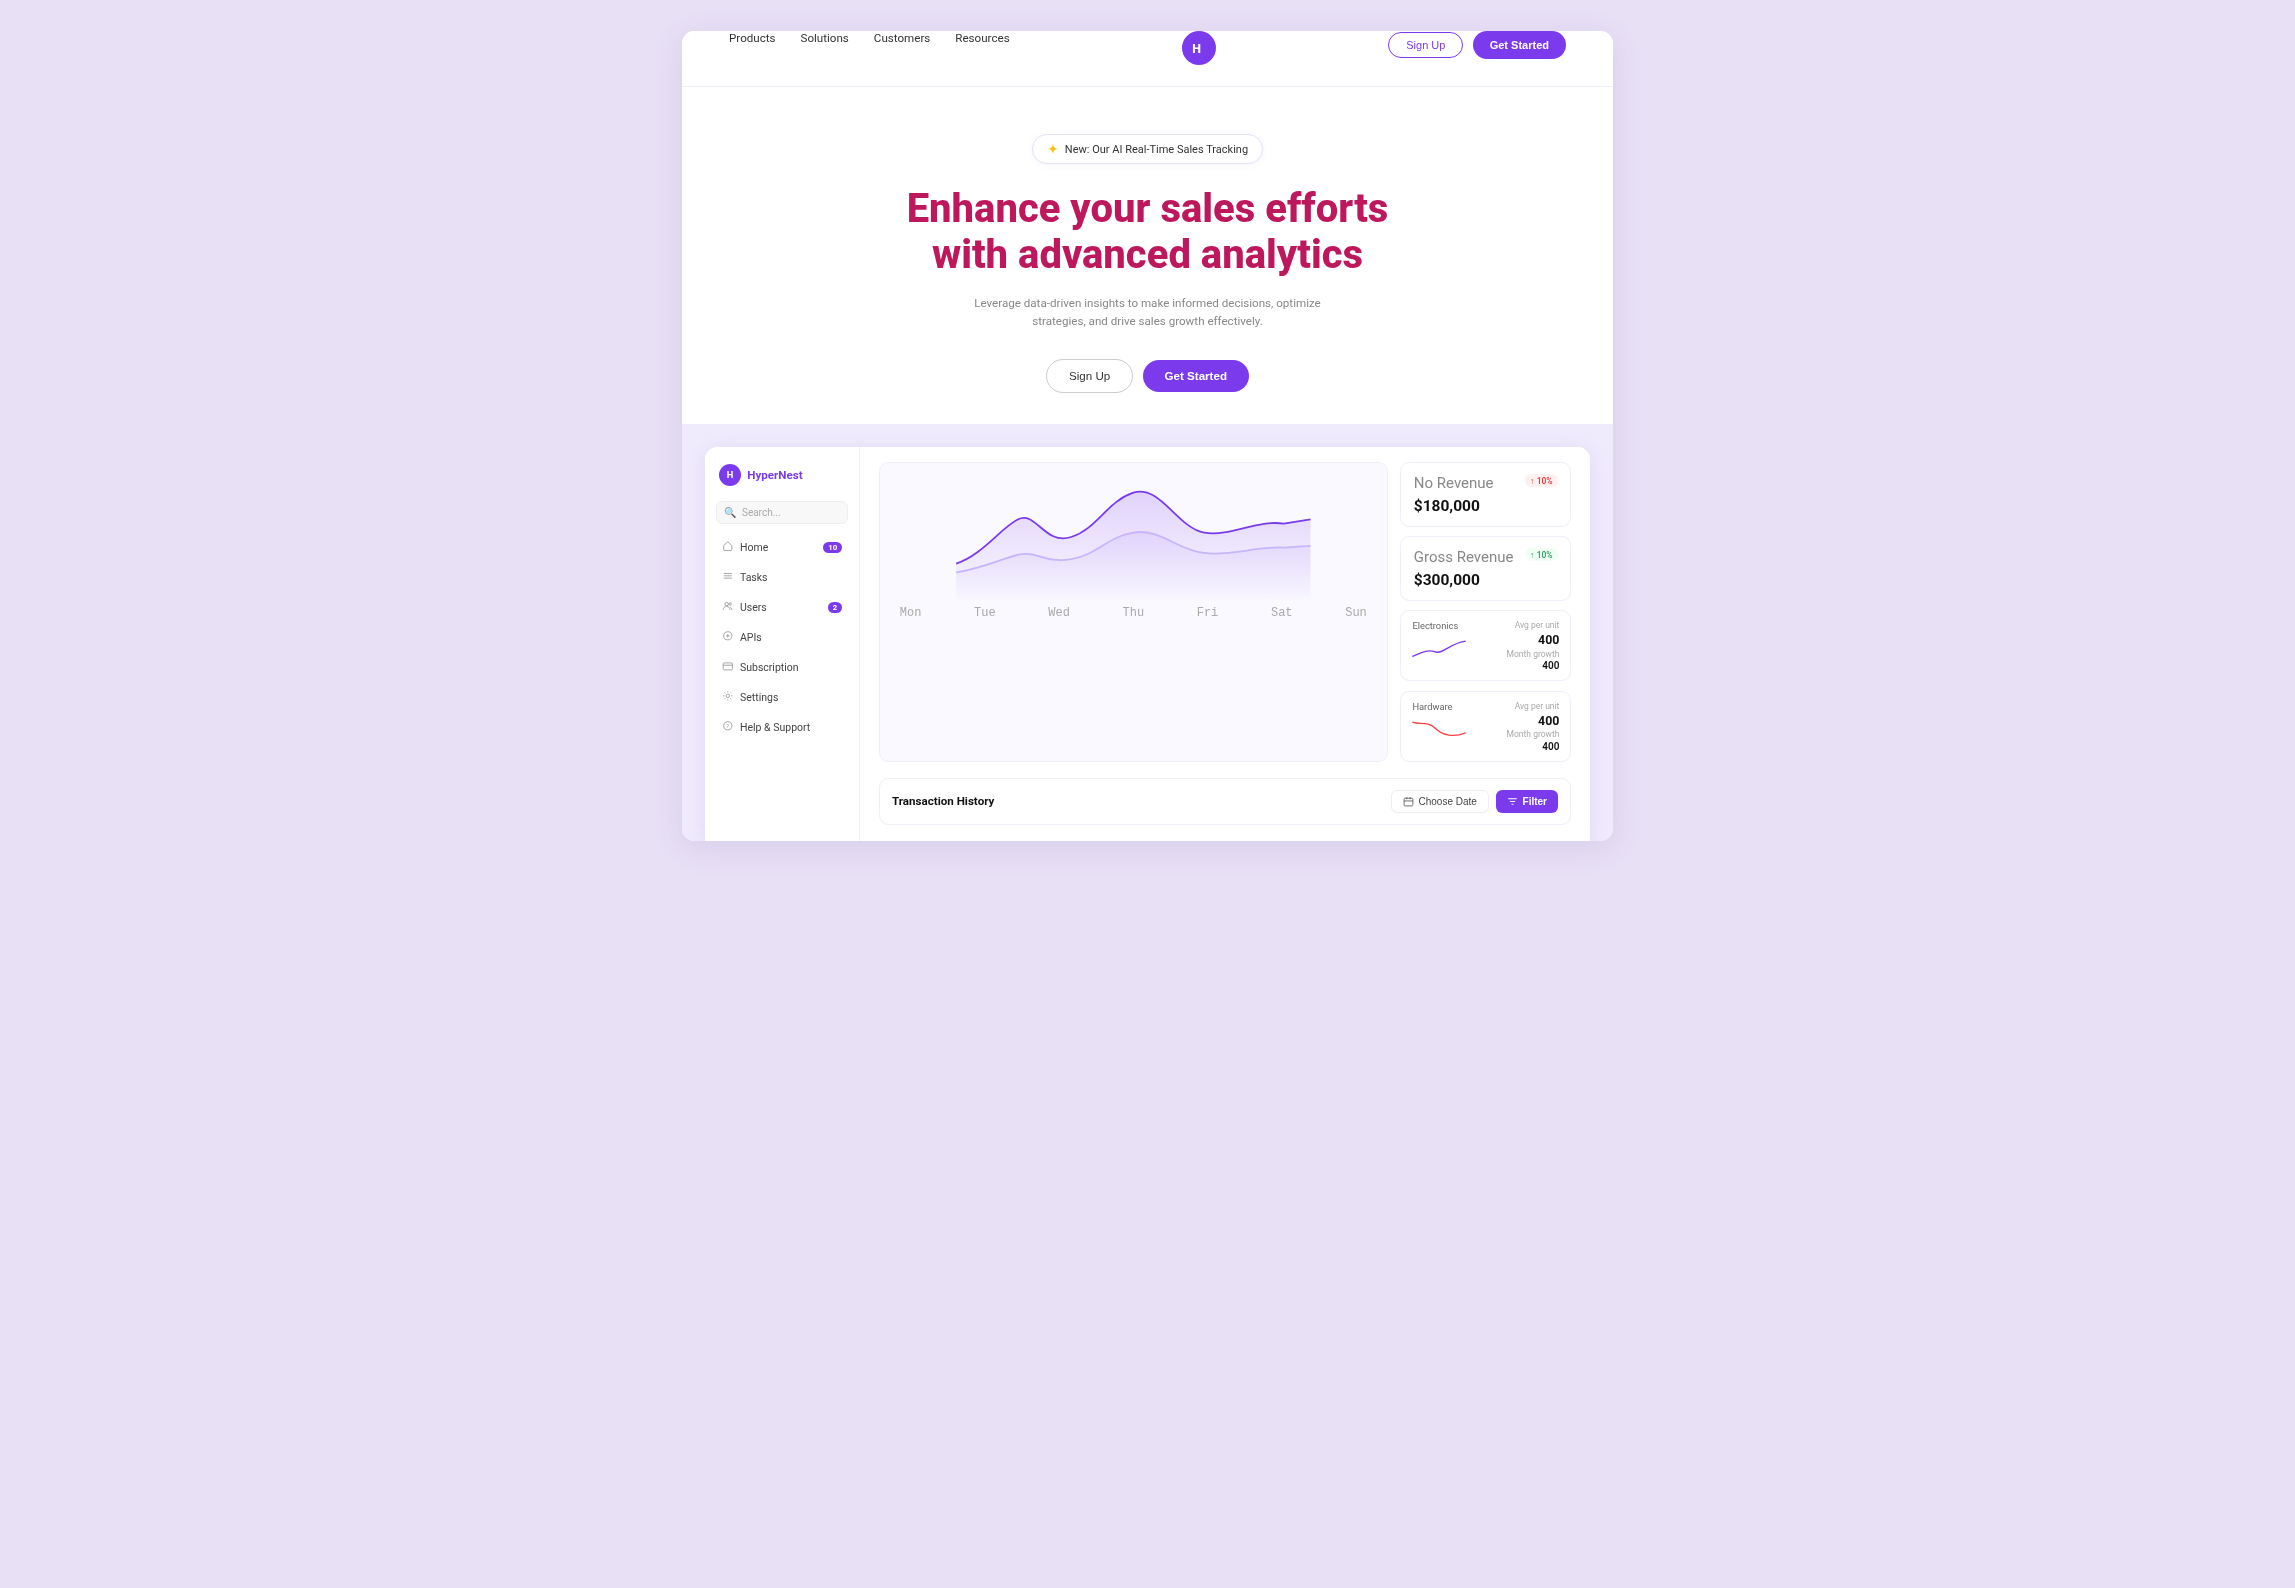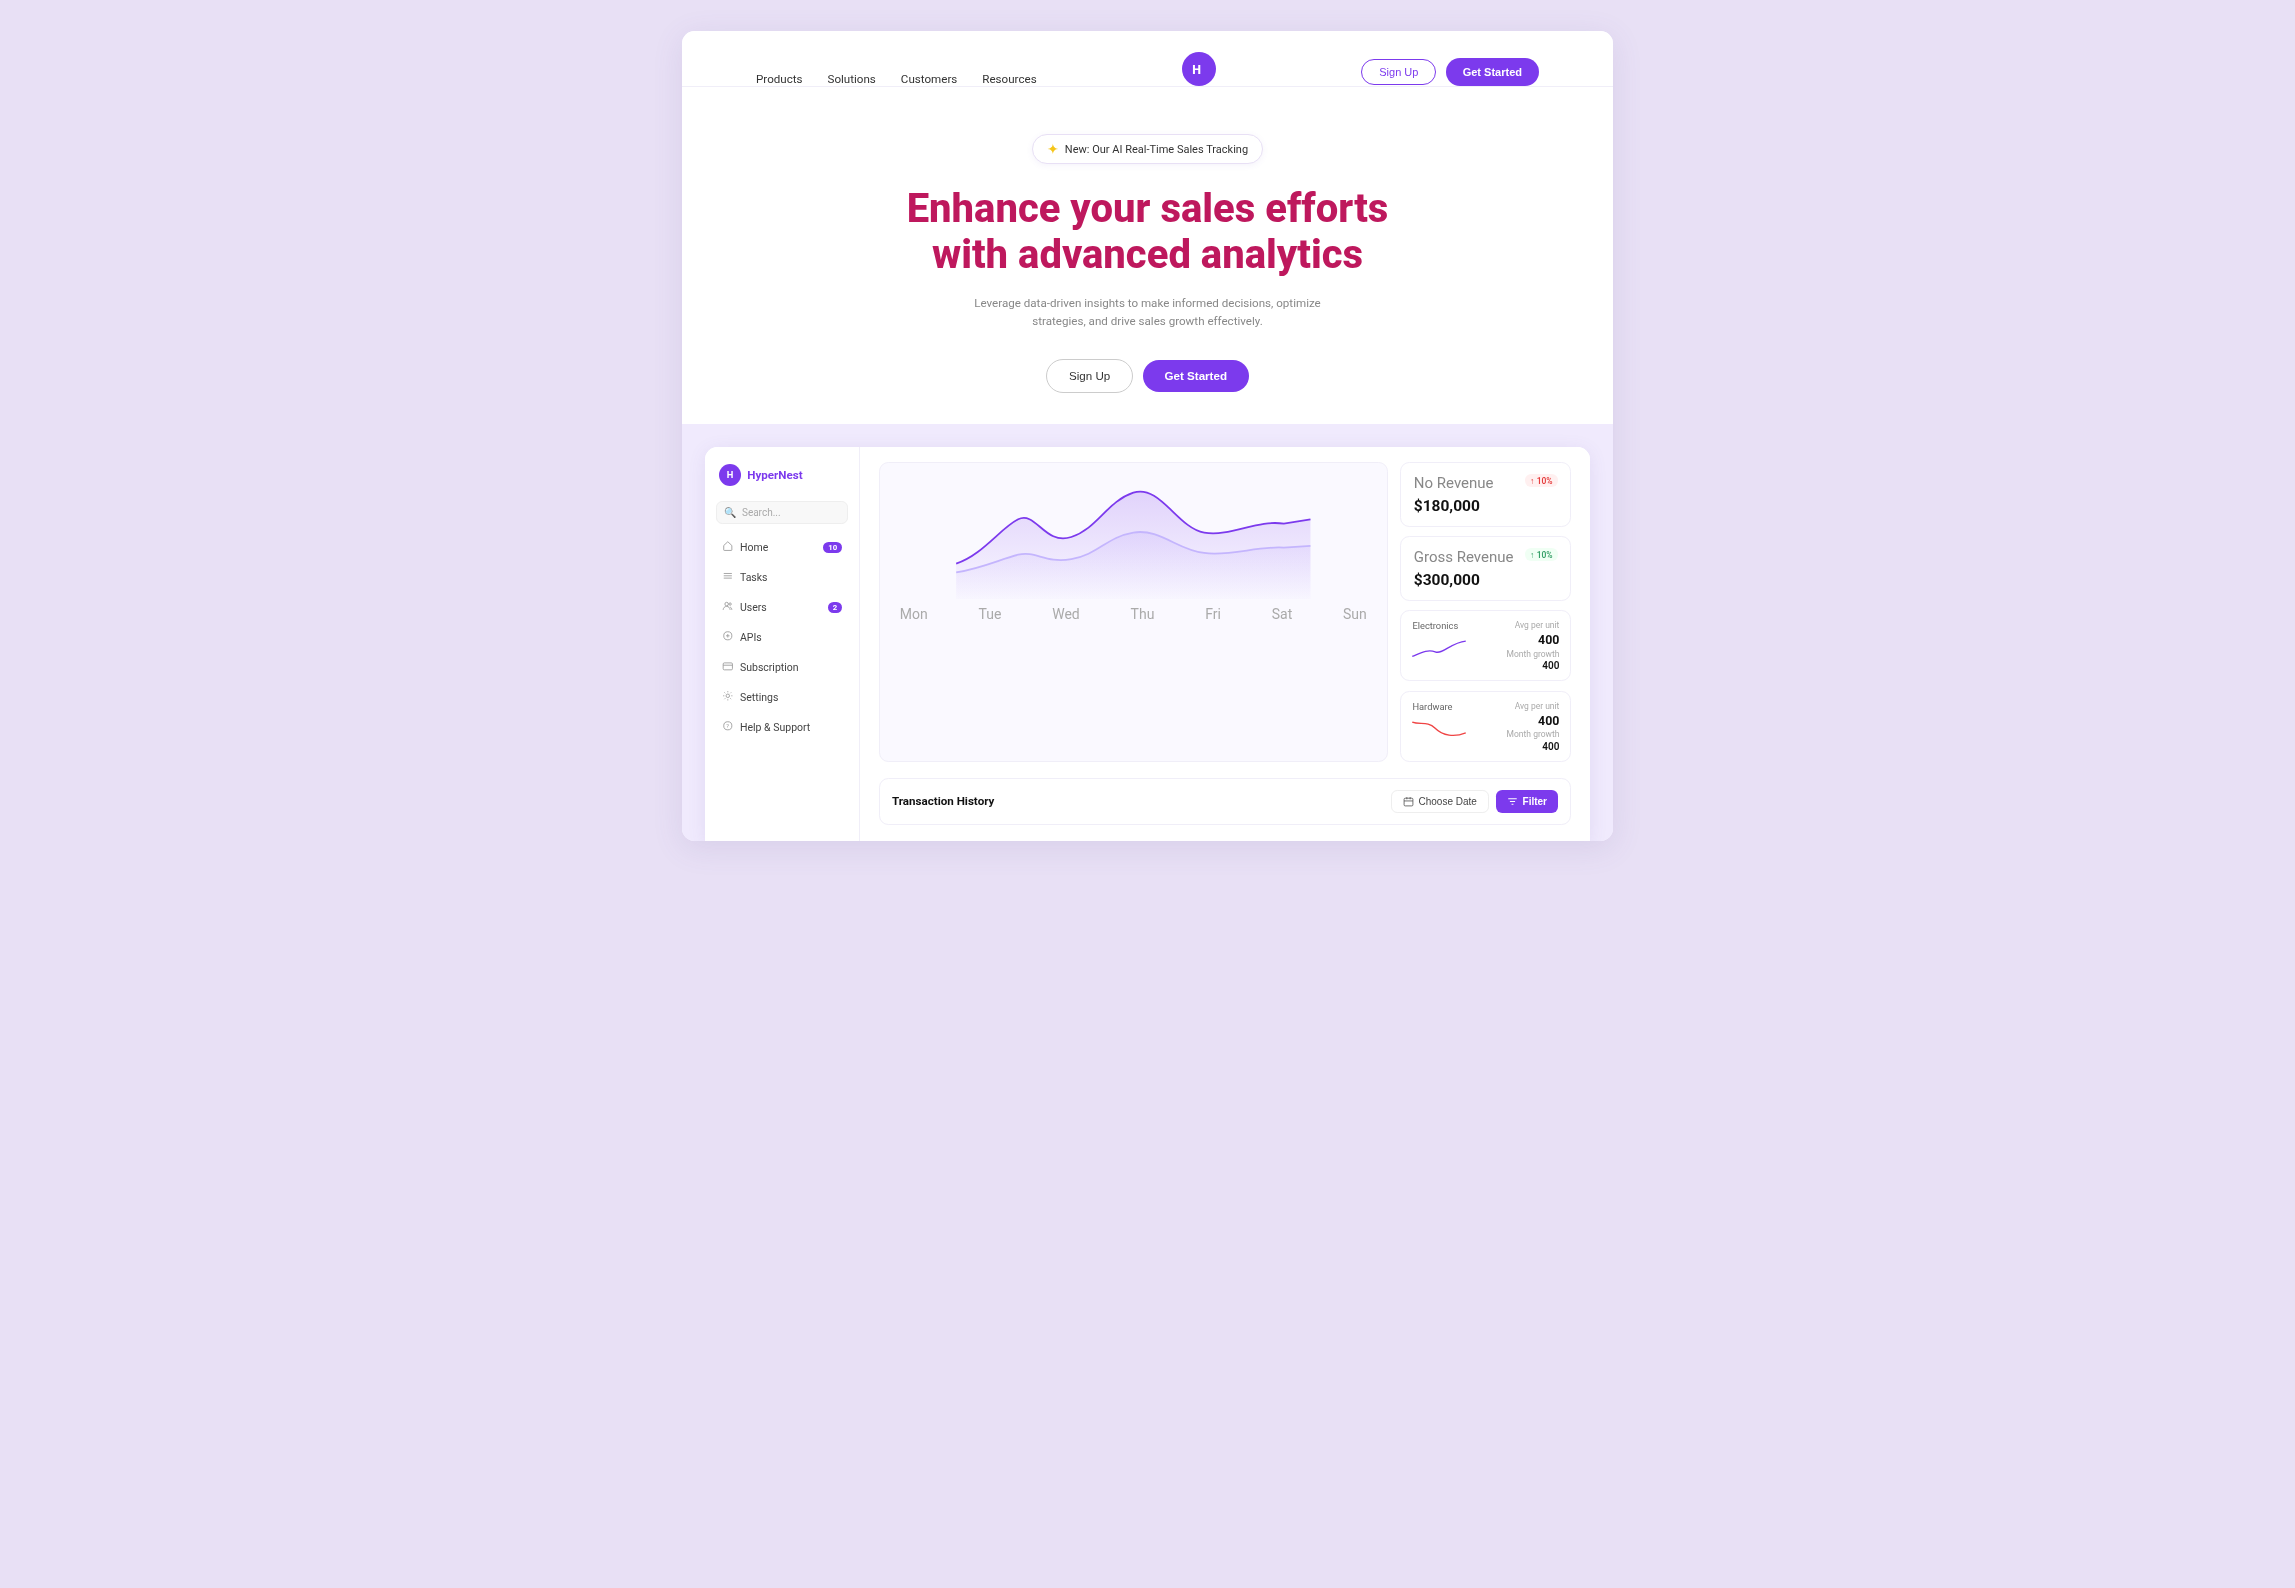--- a/index.html
+++ b/index.html
@@ -18,23 +18,23 @@
       width: 100%;
       max-width: 931px;
       overflow: hidden;
       box-shadow: 0 6.2px 31px rgba(100,80,160,0.12);
     }
 
     
     .navbar {
       background: #fff;
       display: flex;
-      align-items: flex-end;
+      align-items: flex-start;
       justify-content: space-between;
-      padding: 0 74px;
+      padding: 0 47px;
       height: 56px;
       border-bottom: 0.8px solid #f0eef8;
     }
     .nav-links {
       display: flex;
       gap: 25px;
     }
     .nav-link {
       font-size: 11.6px;
       color: #333;
@@ -312,22 +312,23 @@
       position: relative;
     }
     .chart-svg {
       width: 100%;
       height: 124px;
     }
     .chart-x-labels {
       display: flex;
       justify-content: space-between;
       padding: 3.1px 7.8px 0;
-      font-size: 14px;
+      font-size: 12px;
       color: #aaa;
+      font-family: Liberation Mono, monospace;
     }
 
     
     .stats-column {
       display: flex;
       flex-direction: column;
       gap: 9.3px;
       width: 171px;
       min-width: 171px;
     }

